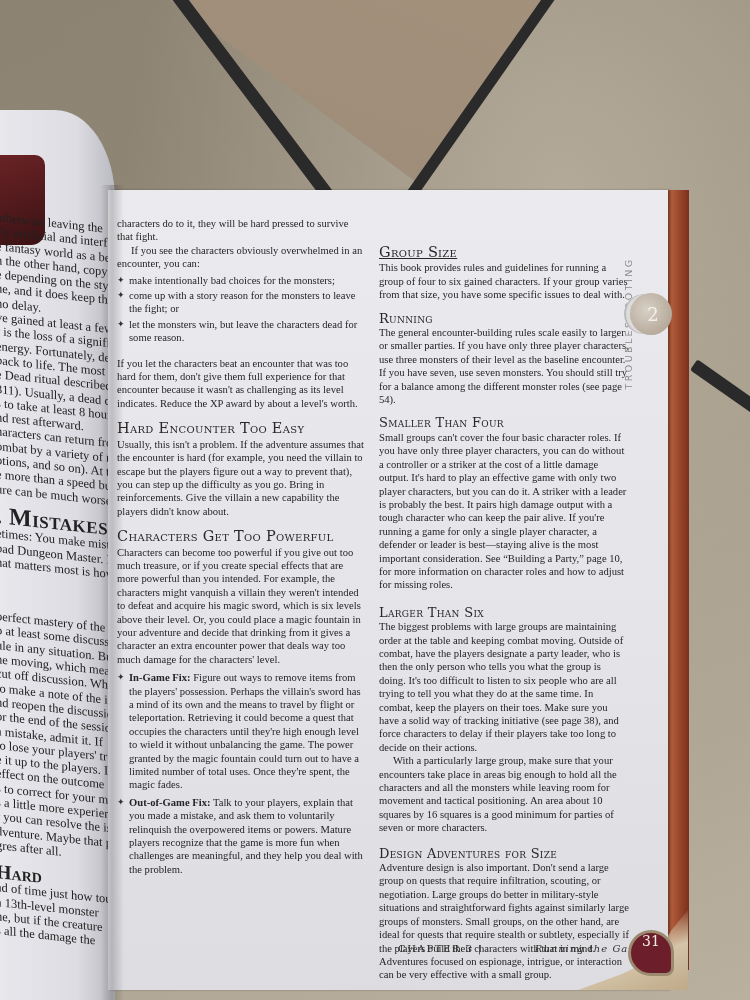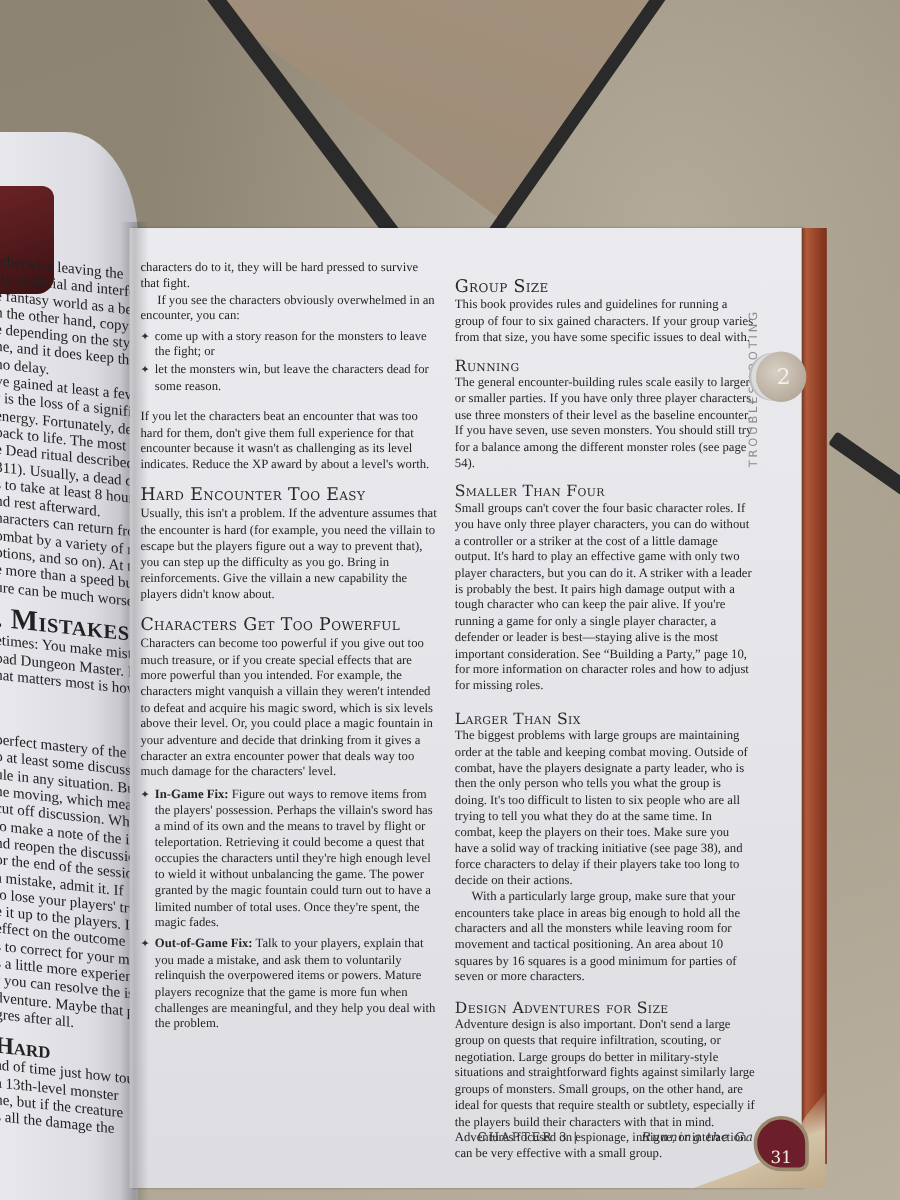--- a/index.html
+++ b/index.html
@@ -50,21 +50,21 @@
   .col { position:absolute; color:#262424; font-size:10.6px; line-height:13.4px; }
   .col-left { left:9px; top:27px; width:250px; }
   .col-right { left:271px; top:40px; width:250px; }
   .col p { margin:0; }
   .col p.ind { text-indent:14px; }
   .col .gap { height:12px; }
   .h2 { font-family:"DejaVu Serif", serif; font-variant:small-caps; font-size:14.5px; color:#2a2626;
         margin:12px 0 2px 0; letter-spacing:0.3px; font-weight:normal; }
   .h3 { font-family:"DejaVu Serif", serif; font-variant:small-caps; font-size:13px; color:#2a2626;
         margin:10px 0 1px 0; letter-spacing:0.3px; }
-  .h2.first { margin-top:3px; }
+  .h2.first { margin-top:16px;text-decoration:underline; }
   ul.bl { list-style:none; margin:3px 0 6px 0; padding:0; }
   ul.bl li { position:relative; padding-left:12px; margin-bottom:2px; }
   ul.bl li::before { content:"\2726"; position:absolute; left:0; top:0; font-size:9px; color:#333; }
   ul.fix li { margin-bottom:4px; }
   b.lbl { font-weight:bold; }
 
   
   .side-tab-label { position:absolute; left:507px; top:50px; width:14px; height:170px; }
   .side-tab-label span { position:absolute; left:-72px; top:78px; width:170px; transform:rotate(-90deg);
     font-family:"DejaVu Sans", sans-serif; font-size:9.5px; letter-spacing:2.4px; color:#8c8a88; text-align:center; }
@@ -78,21 +78,21 @@
   .footer { position:absolute; left:290px; top:753px; font-size:10px; color:#333; letter-spacing:1.6px;
     font-family:"DejaVu Serif", serif; }
   .footer .sep { margin:0 4px; }
   .footer i { font-weight:normal; letter-spacing:1px;padding-left:48px; }
   .corner-art { position:absolute; left:470px; top:720px; width:110px; height:80px;
     background:linear-gradient(160deg, rgba(214,200,178,0) 30%, #d4c4a8 60%, #bfa988 100%);
     clip-path: polygon(100% 0, 100% 100%, 0 100%, 40% 80%, 70% 60%, 85% 25%);
   }
   .page-number { position:absolute; left:520px; top:740px; width:40px; height:40px; border-radius:50% 50% 8px 50%;
     background:#6d1e2b; border:3px solid #9c8a70; color:#f3ece6; font-size:14px;
-    display:flex; align-items:flex-end; justify-content:center; font-family:"DejaVu Serif", serif; }
+    display:flex; align-items:flex-start; justify-content:center; font-family:"DejaVu Serif", serif; }
 </style>
 </head>
 <body>
 
 <div class="floor">
   <div class="tile-center"></div>
   <div class="grout g1"></div>
   <div class="grout g2"></div>
   <div class="grout g3"></div>
 </div>
@@ -151,20 +151,21 @@
 </div>
 
 <div class="book-cover-edge"></div>
 
 <div class="page">
 
   <div class="col col-left">
     <p>characters do to it, they will be hard pressed to survive that fight.</p>
     <p class="ind">If you see the characters obviously overwhelmed in an encounter, you can:</p>
     <ul class="bl">
+      <li>make intentionally bad choices for the monsters;</li>
       <li>come up with a story reason for the monsters to leave the fight; or</li>
       <li>let the monsters win, but leave the characters dead for some reason.</li>
     </ul>
     <div class="gap" style="height:6px"></div>
     <p>If you let the characters beat an encounter that was too hard for them, don't give them full experience for that encounter because it wasn't as challenging as its level indicates. Reduce the XP award by about a level's worth.</p>
 
     <div class="h2">Hard Encounter Too Easy</div>
     <p>Usually, this isn't a problem. If the adventure assumes that the encounter is hard (for example, you need the villain to escape but the players figure out a way to prevent that), you can step up the difficulty as you go. Bring in reinforcements. Give the villain a new capability the players didn't know about.</p>
 
     <div class="h2">Characters Get Too Powerful</div>

